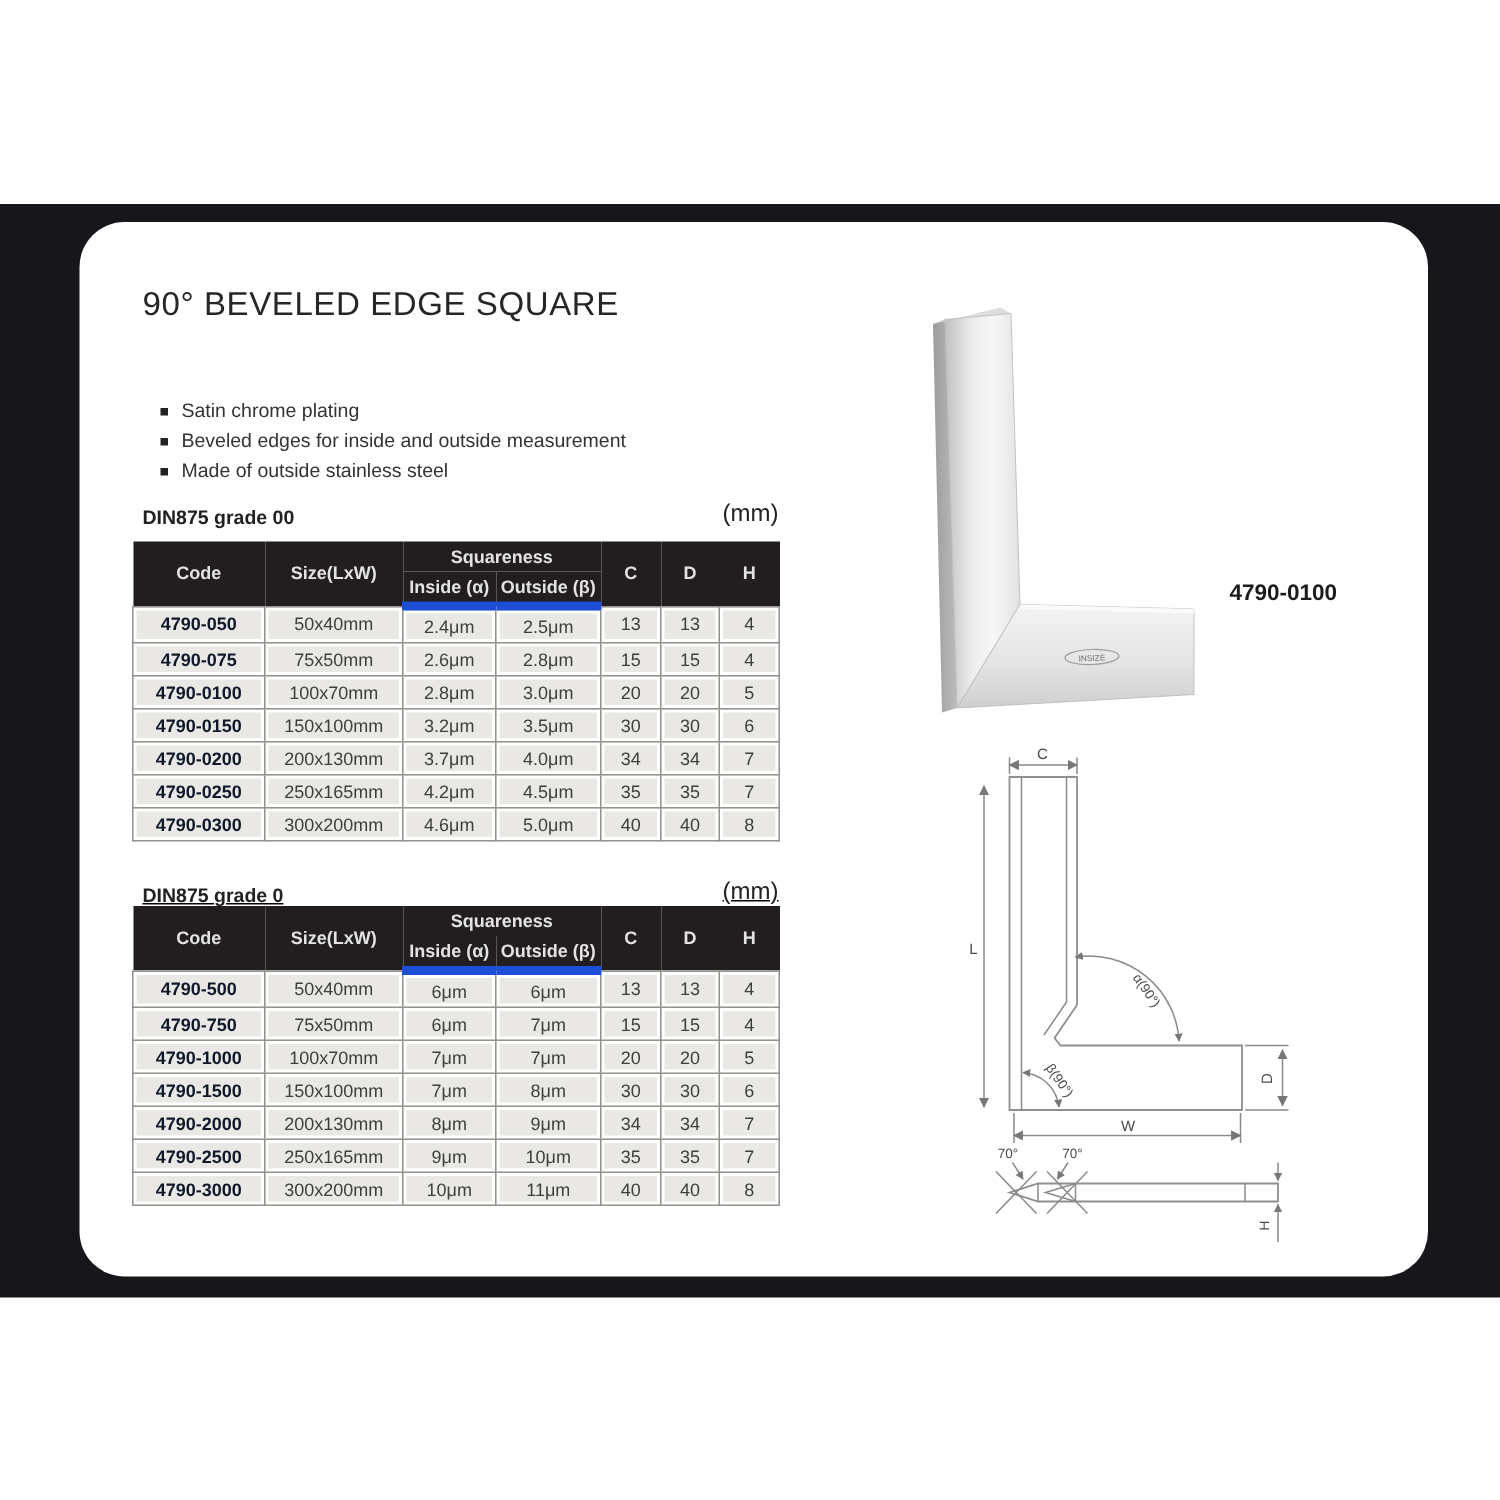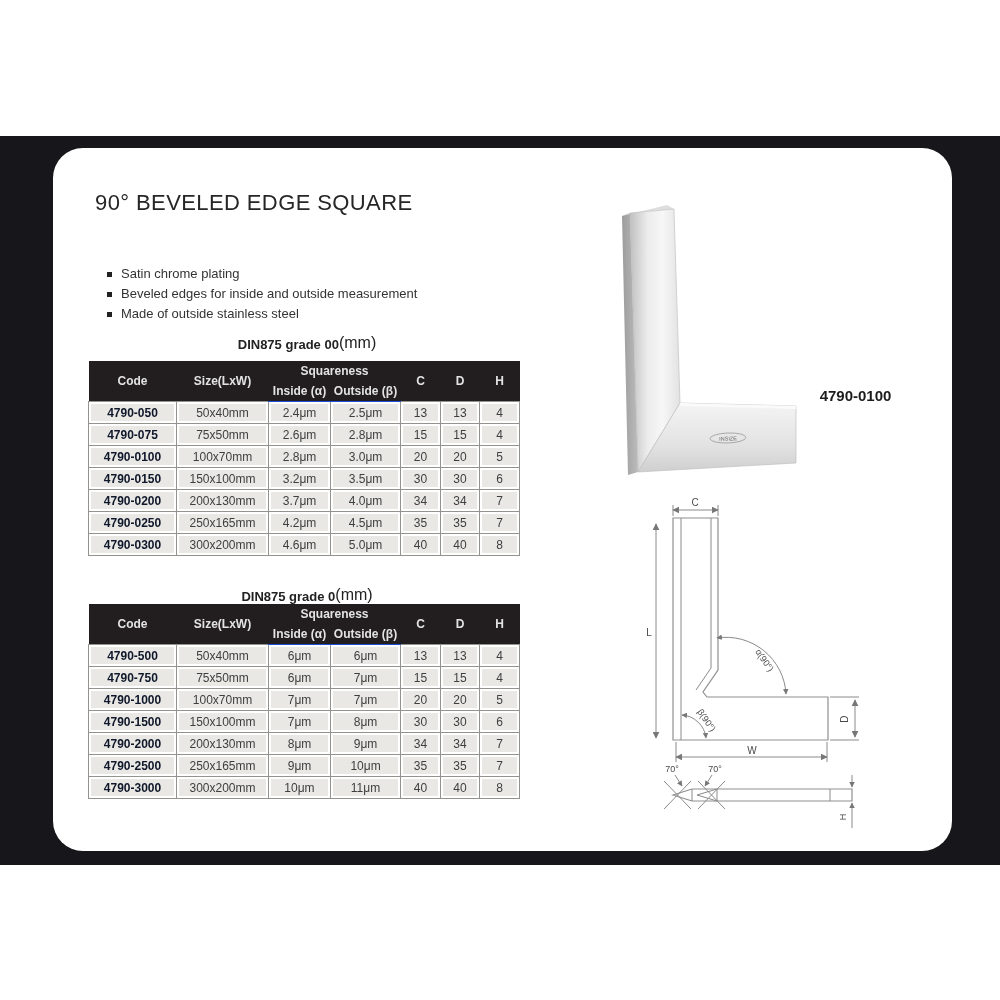--- a/index.html
+++ b/index.html
@@ -9,34 +9,34 @@
   }
   .band{position:absolute;left:0;top:136px;width:1000px;height:729px;background:#17171b;}
   .card{position:absolute;left:53px;top:148px;width:899px;height:703px;background:#ffffff;border-radius:30px;}
 
   .title{position:absolute;left:42px;top:42px;font-size:22px;font-weight:normal;color:#262626;letter-spacing:.4px;}
 
   .features{position:absolute;left:42px;top:104px;margin:12px;padding:0;list-style:none;}
   .features li{font-size:13px;line-height:20px;color:#333;display:flex;align-items:center;}
   .features .sq{width:5px;height:5px;background:#222;display:inline-block;margin-right:9px;flex:0 0 auto;}
 
-  .caption-row{position:absolute;left:35px;width:431px;display:flex;justify-content:center;align-items:flex-end;}
+  .caption-row{position:absolute;left:35px;width:431px;display:flex;justify-content:space-between;align-items:flex-end;}
   .caption-row.t1{top:186px;}
-  .caption-row.t2{top:438px;}
+  .caption-row.t2{top:438px;text-decoration:underline;}
   .caption{font-size:13px;font-weight:bold;color:#222;margin-left:7px;}
   .unit{font-size:16px;color:#222;}
 
   table.spec{position:absolute;left:35px;border-collapse:collapse;table-layout:fixed;width:431px;}
   table.spec.t1{top:213px;}
   table.spec.t2{top:456px;}
   table.spec th{
     background:#221e1f;color:#e3e3e3;font-size:12px;font-weight:bold;
     height:20px;padding:0;text-align:center;border:0;
   }
-  table.spec thead tr.sub th{border-bottom:1px solid #1d4ed8;}
+  table.spec thead tr.sub th{border-bottom:6px solid #1d4ed8;}
   table.spec td{
     background:#e9e8e4;color:#3e3e3e;font-size:12px;text-align:center;
     height:21px;padding:0;border:1px solid #94948e;box-shadow:inset 0 0 0 2px #ffffff;
   }
   table.spec td.code{font-weight:bold;color:#0f172a;}
   col.c-code{width:88px}col.c-size{width:92px}col.c-in{width:62px}col.c-out{width:70px}
   col.c-c{width:40px}col.c-d{width:39px}col.c-h{width:40px}
 
   .photo{position:absolute;left:557px;top:42px;}
   .photo-code{position:absolute;left:745px;top:239px;width:115px;text-align:center;

